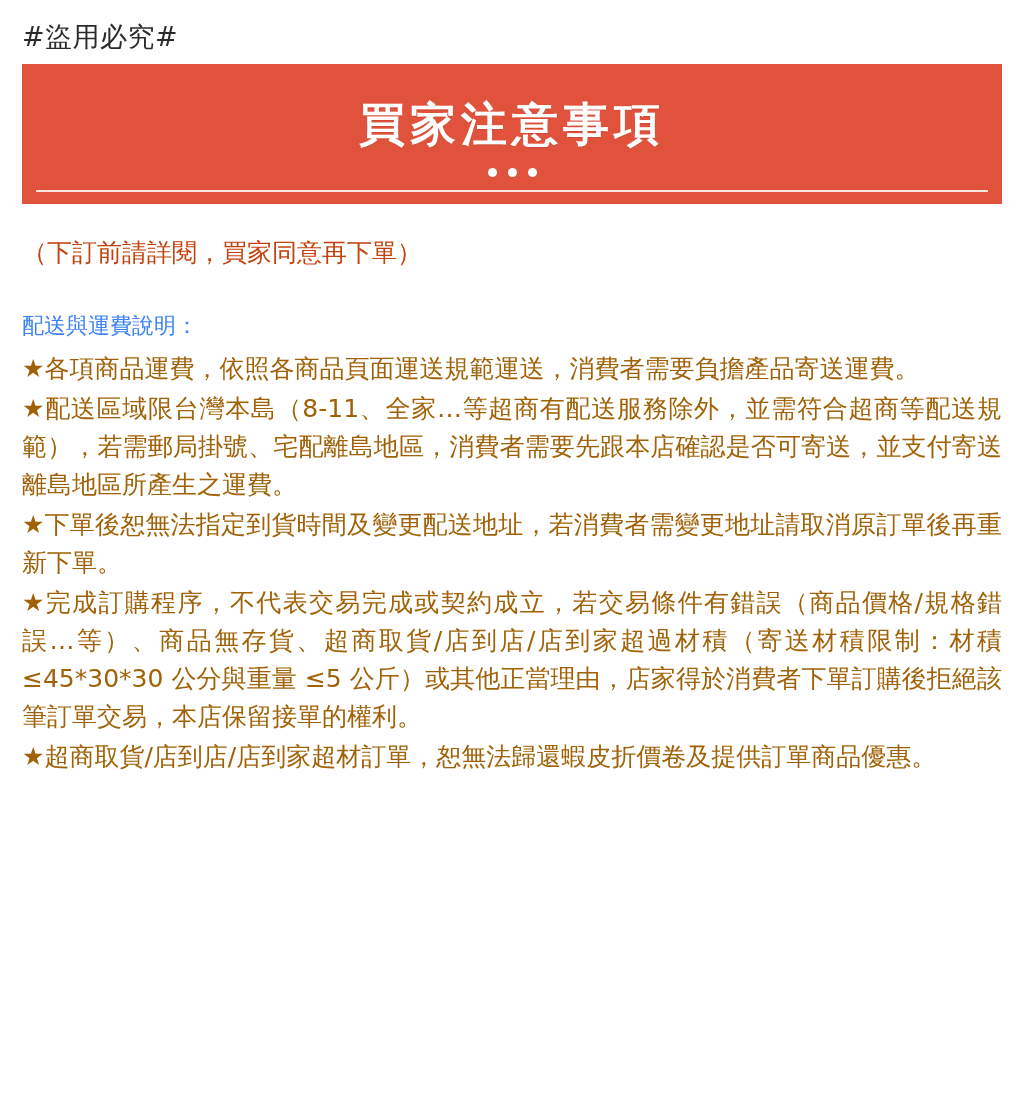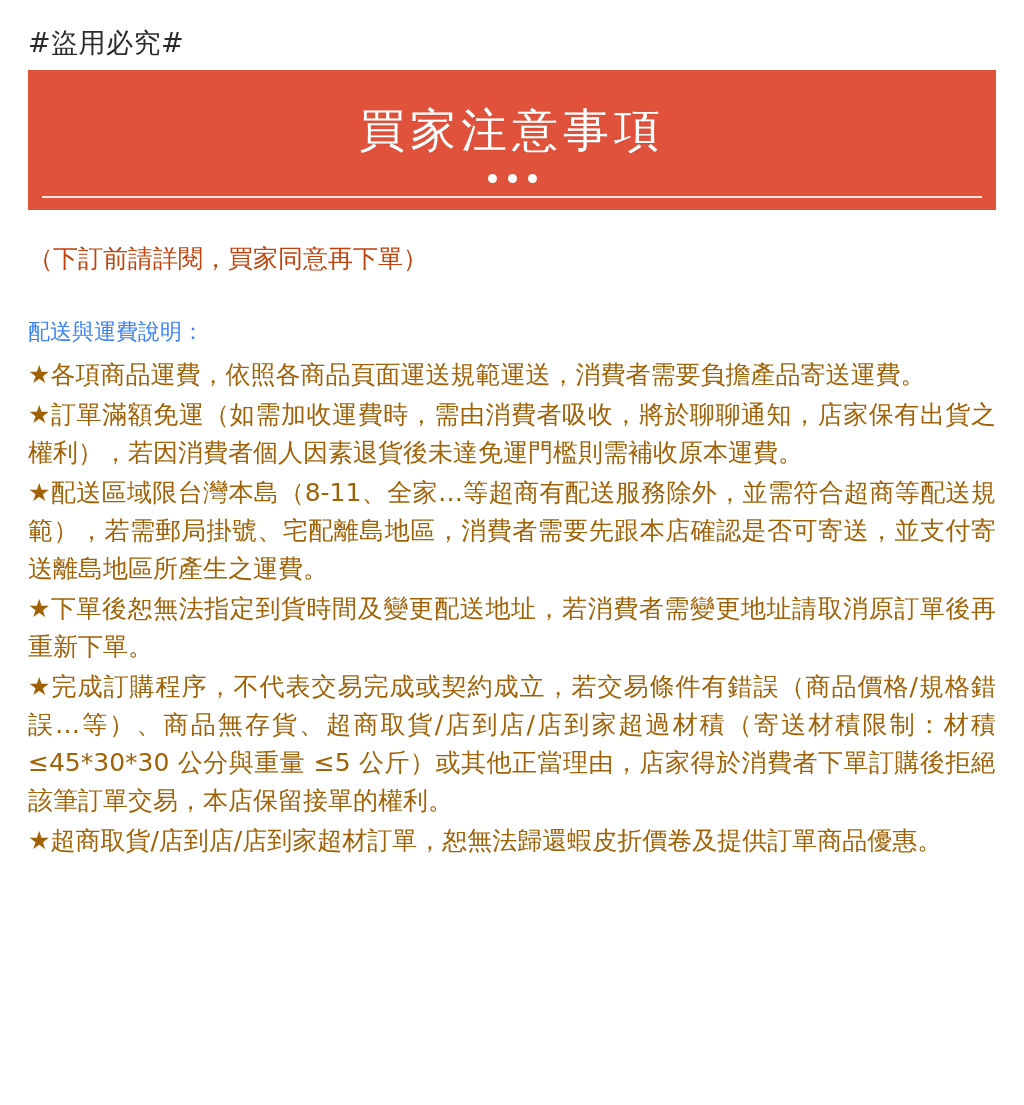--- a/index.html
+++ b/index.html
@@ -11,21 +11,21 @@
     width: 1024px;
     min-height: 1105px;
     font-family: "DejaVu Sans", "Liberation Sans", sans-serif;
     color: #1a1a1a;
     -webkit-font-smoothing: antialiased;
   }
   .page {
     width: 1024px;
     min-height: 1105px;
     box-sizing: border-box;
-    padding: 14px;
+    padding: 8px;
     position: relative;
     background: #ffffff;
   }
   .watermark {
     font-size: 27px;
     line-height: 1.1;
     color: #2b2b2b;
     padding: 14px 0 8px 14px;
     letter-spacing: 0.5px;
     font-weight: 400;
@@ -36,21 +36,21 @@
     height: 140px;
     position: relative;
     display: flex;
     flex-direction: column;
     align-items: center;
     justify-content: center;
   }
   .banner-title {
     color: #ffffff;
     font-size: 46px;
-    font-weight: normal;
+    font-weight: bold;
     letter-spacing: 5px;
     text-shadow: 0 1px 0 rgba(0,0,0,0.08);
     line-height: 1.2;
     margin-top: 6px;
   }
   .banner-dots {
     display: flex;
     gap: 11px;
     margin-top: 16px;
   }
@@ -110,21 +110,20 @@
       <span></span>
     </div>
     <div class="banner-underline"></div>
   </div>
 
   <div class="intro">（下訂前請詳閱，買家同意再下單）</div>
 
   <div class="section">
     <div class="section-title">配送與運費說明：</div>
     <p class="bullet">★各項商品運費，依照各商品頁面運送規範運送，消費者需要負擔產品寄送運費。</p>
-    <p class="bullet">★訂單滿額免運（如需加收運費時，需由消費者吸收，將於聊聊通知，店家保有出貨之權利），若因消費者個人因素退貨後未達免運門檻則需補收原本運費。</p>
     <p class="bullet">★配送區域限台灣本島（8-11、全家…等超商有配送服務除外，並需符合超商等配送規範），若需郵局掛號、宅配離島地區，消費者需要先跟本店確認是否可寄送，並支付寄送離島地區所產生之運費。</p>
     <p class="bullet">★下單後恕無法指定到貨時間及變更配送地址，若消費者需變更地址請取消原訂單後再重新下單。</p>
   </div>
 
   <div class="section">
     <p class="bullet">★完成訂購程序，不代表交易完成或契約成立，若交易條件有錯誤（商品價格/規格錯誤…等）、商品無存貨、超商取貨/店到店/店到家超過材積（寄送材積限制：材積 ≤45*30*30 公分與重量 ≤5 公斤）或其他正當理由，店家得於消費者下單訂購後拒絕該筆訂單交易，本店保留接單的權利。</p>
     <p class="bullet">★超商取貨/店到店/店到家超材訂單，恕無法歸還蝦皮折價卷及提供訂單商品優惠。</p>
   </div>
 
 </div>

